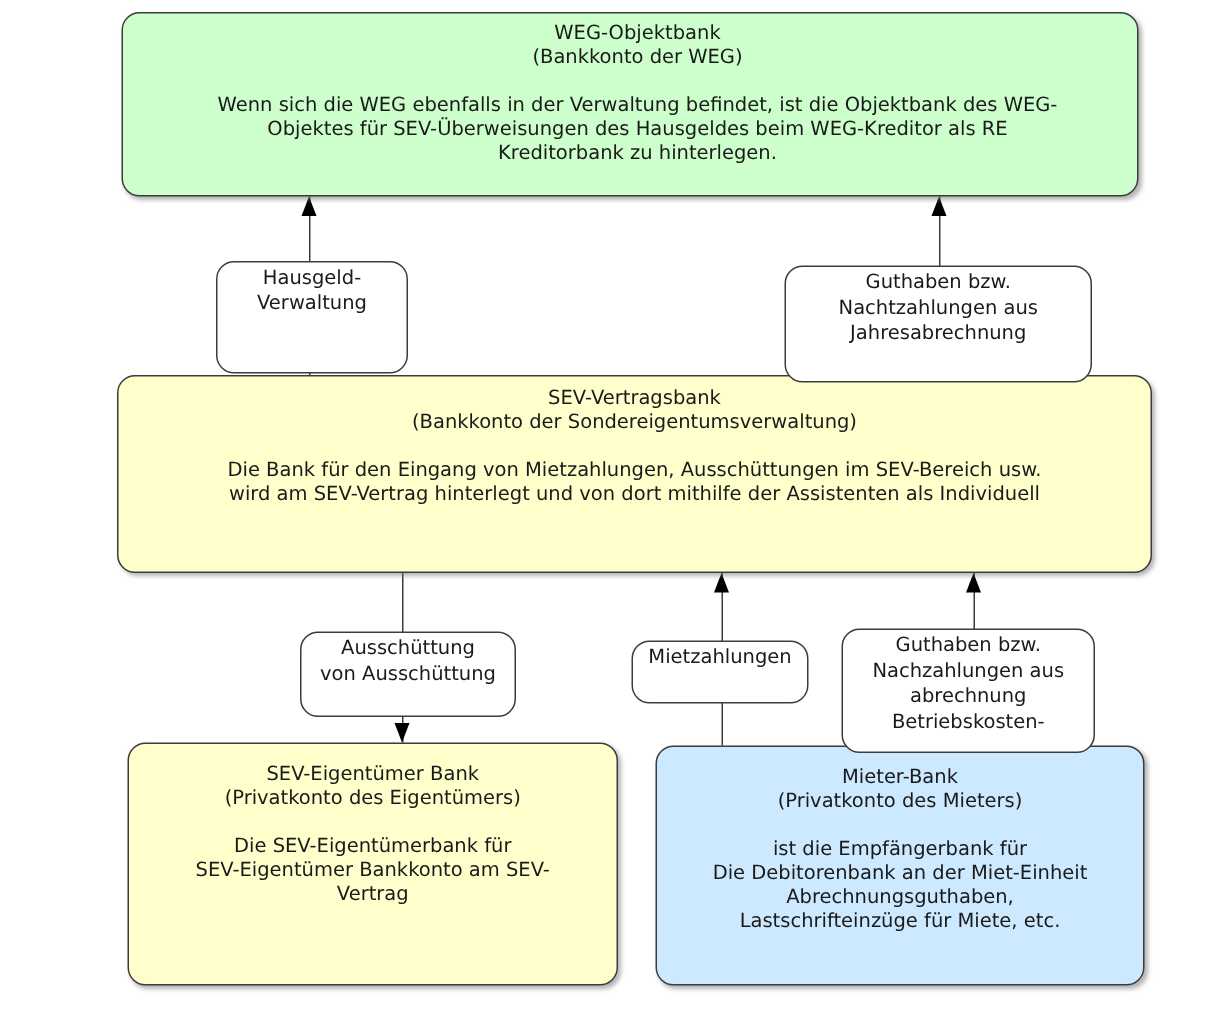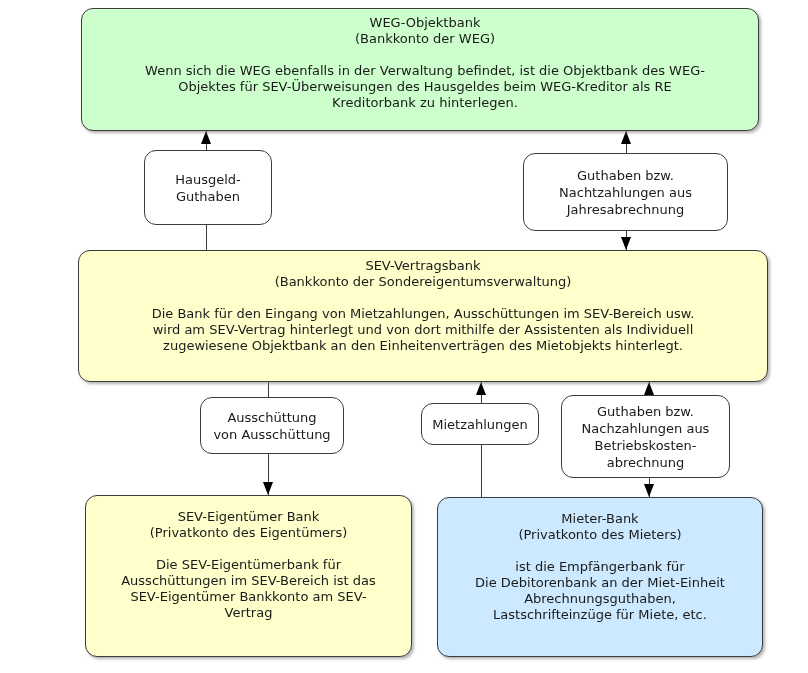--- a/index.html
+++ b/index.html
@@ -25,22 +25,22 @@
   .node-green{background:var(--c-node_green);padding:6px 10px;}
   .node-yellow-mid{background:var(--c-node_yellow);padding:7px 10px;}
   .node-yellow{background:var(--c-node_yellow);padding:13px 31px;}
   .node-blue{background:var(--c-node_blue);padding:13px 0;}
   .node-title,.node-subtitle{line-height:16px;}
   .node-body{margin-top:16px;line-height:16px;}
   .body-line{white-space:nowrap;}
   .b{font-weight:normal;}
   .edge-label{
     position:absolute;background:var(--c-label_white);border:1px solid var(--c-border);
-    border-radius:12px;display:flex;flex-direction:column;justify-content:center;
-    text-align:center;z-index:3;line-height:17px;box-sizing:border-box;padding:2px;
+    border-radius:12px;display:flex;flex-direction:column;
+    text-align:center;z-index:3;line-height:17px;box-sizing:border-box;padding:2px;margin-top:24px;
   }
   .connector{position:absolute;width:1px;background:var(--c-border);z-index:1;}
   .arrow{position:absolute;width:0;height:0;border-left:5px solid transparent;border-right:5px solid transparent;z-index:2;}
   .arrow-up{border-bottom:13px solid #000;}
   .arrow-down{border-top:13px solid #000;}
 </style>
 </head>
 <body>
 
 <div class="stage">
@@ -68,62 +68,60 @@
         <div class="body-line">Kreditorbank zu hinterlegen.</div>
       </div>
   </div>
 
   <div class="node node-yellow-mid" style="left:78px;top:250px;width:690px;height:132px;">
     <div class="node-title">SEV-Vertragsbank</div>
     <div class="node-subtitle">(Bankkonto der Sondereigentumsverwaltung)</div>
     <div class="node-body">
       <div class="body-line">Die Bank für den Eingang von Mietzahlungen, Ausschüttungen im SEV-Bereich usw.</div>
       <div class="body-line"><span>wird am SEV-Vertrag hinterlegt und von dort mithilfe der Assistenten als </span><span class="b">Individuell</span></div>
-      <div class="body-line"><span class="b">zugewiesene Objektbank</span><span> an den Einheitenverträgen des Mietobjekts hinterlegt.</span></div>
     </div>
   </div>
 
   <div class="node node-yellow" style="left:85px;top:495px;width:327px;height:162px;">
     <div class="node-title">SEV-Eigentümer Bank</div>
     <div class="node-subtitle">(Privatkonto des Eigentümers)</div>
     <div class="node-body">
         <div class="body-line">Die SEV-Eigentümerbank für</div>
-        <div class="body-line">Ausschüttungen im SEV-Bereich ist das</div>
         <div class="body-line">SEV-Eigentümer Bankkonto am SEV-</div>
         <div class="body-line">Vertrag</div>
       </div>
   </div>
 
   <div class="node node-blue" style="left:437px;top:497px;width:326px;height:160px;">
     <div class="node-title">Mieter-Bank</div>
     <div class="node-subtitle">(Privatkonto des Mieters)</div>
     <div class="node-body">
         <div class="body-line">ist die Empfängerbank für</div>
         <div class="body-line">Die Debitorenbank an der Miet-Einheit</div>
         <div class="body-line">Abrechnungsguthaben,</div>
         <div class="body-line">Lastschrifteinzüge für Miete, etc.</div>
       </div>
   </div>
 
   <div class="edge-label" style="left:144px;top:150px;width:128px;height:75px;">
       <div class="body-line">Hausgeld-</div>
-      <div class="body-line">Guthaben</div>
+      <div class="body-line">Verwaltung</div>
     </div>
   <div class="edge-label" style="left:523px;top:153px;width:205px;height:78px;">
       <div class="body-line">Guthaben bzw.</div>
       <div class="body-line">Nachtzahlungen aus</div>
       <div class="body-line">Jahresabrechnung</div>
     </div>
   <div class="edge-label" style="left:200px;top:397px;width:144px;height:57px;">
       <div class="body-line">Ausschüttung</div>
       <div class="body-line">von Ausschüttung</div>
     </div>
   <div class="edge-label" style="left:421px;top:403px;width:118px;height:42px;">
       <div class="body-line">Mietzahlungen</div>
     </div>
   <div class="edge-label" style="left:561px;top:395px;width:169px;height:83px;">
       <div class="body-line">Guthaben bzw.</div>
       <div class="body-line">Nachzahlungen aus</div>
+      <div class="body-line">abrechnung</div>
       <div class="body-line">Betriebskosten-</div>
-      <div class="body-line">abrechnung</div>
     </div>
 
 </div>
 
 </body></html>

